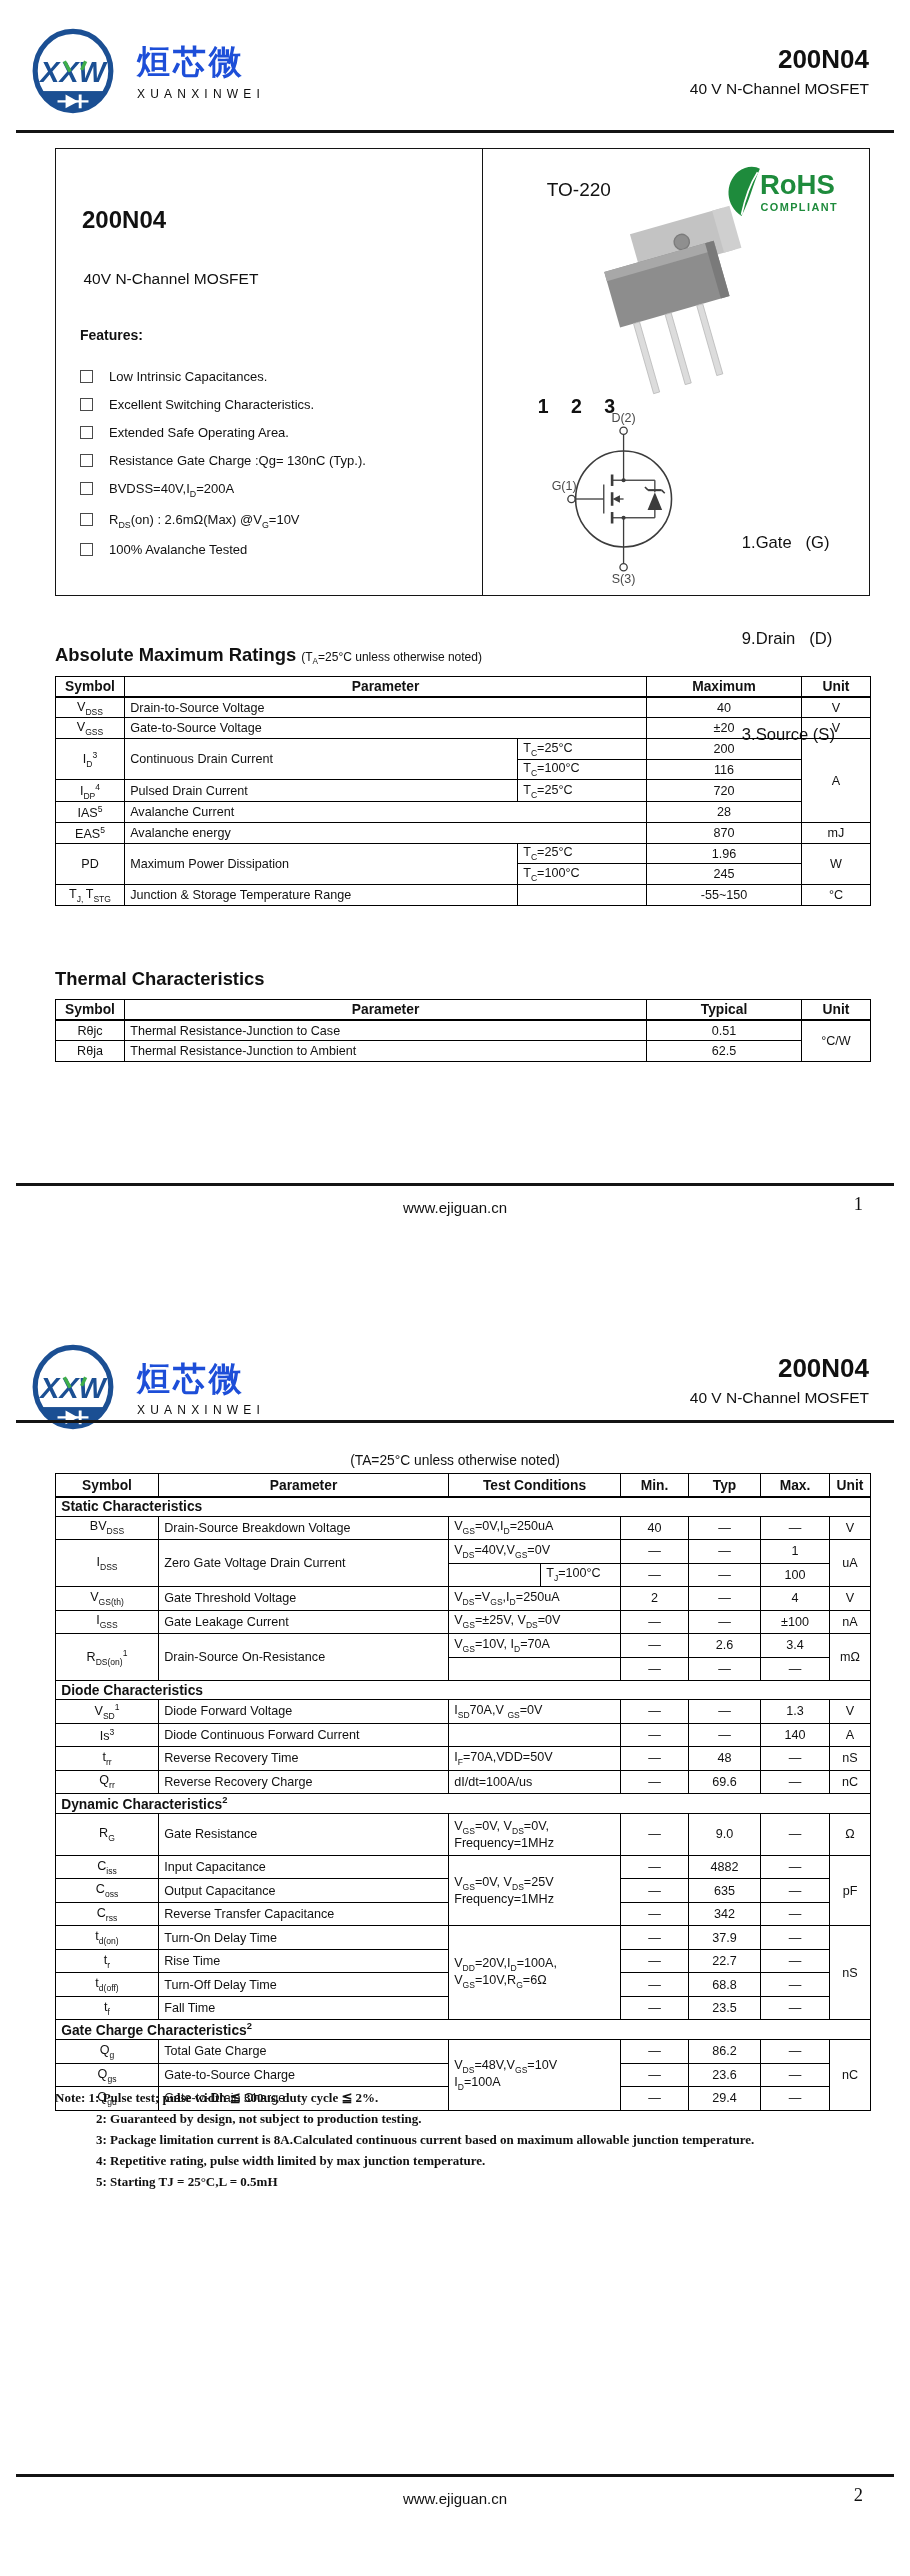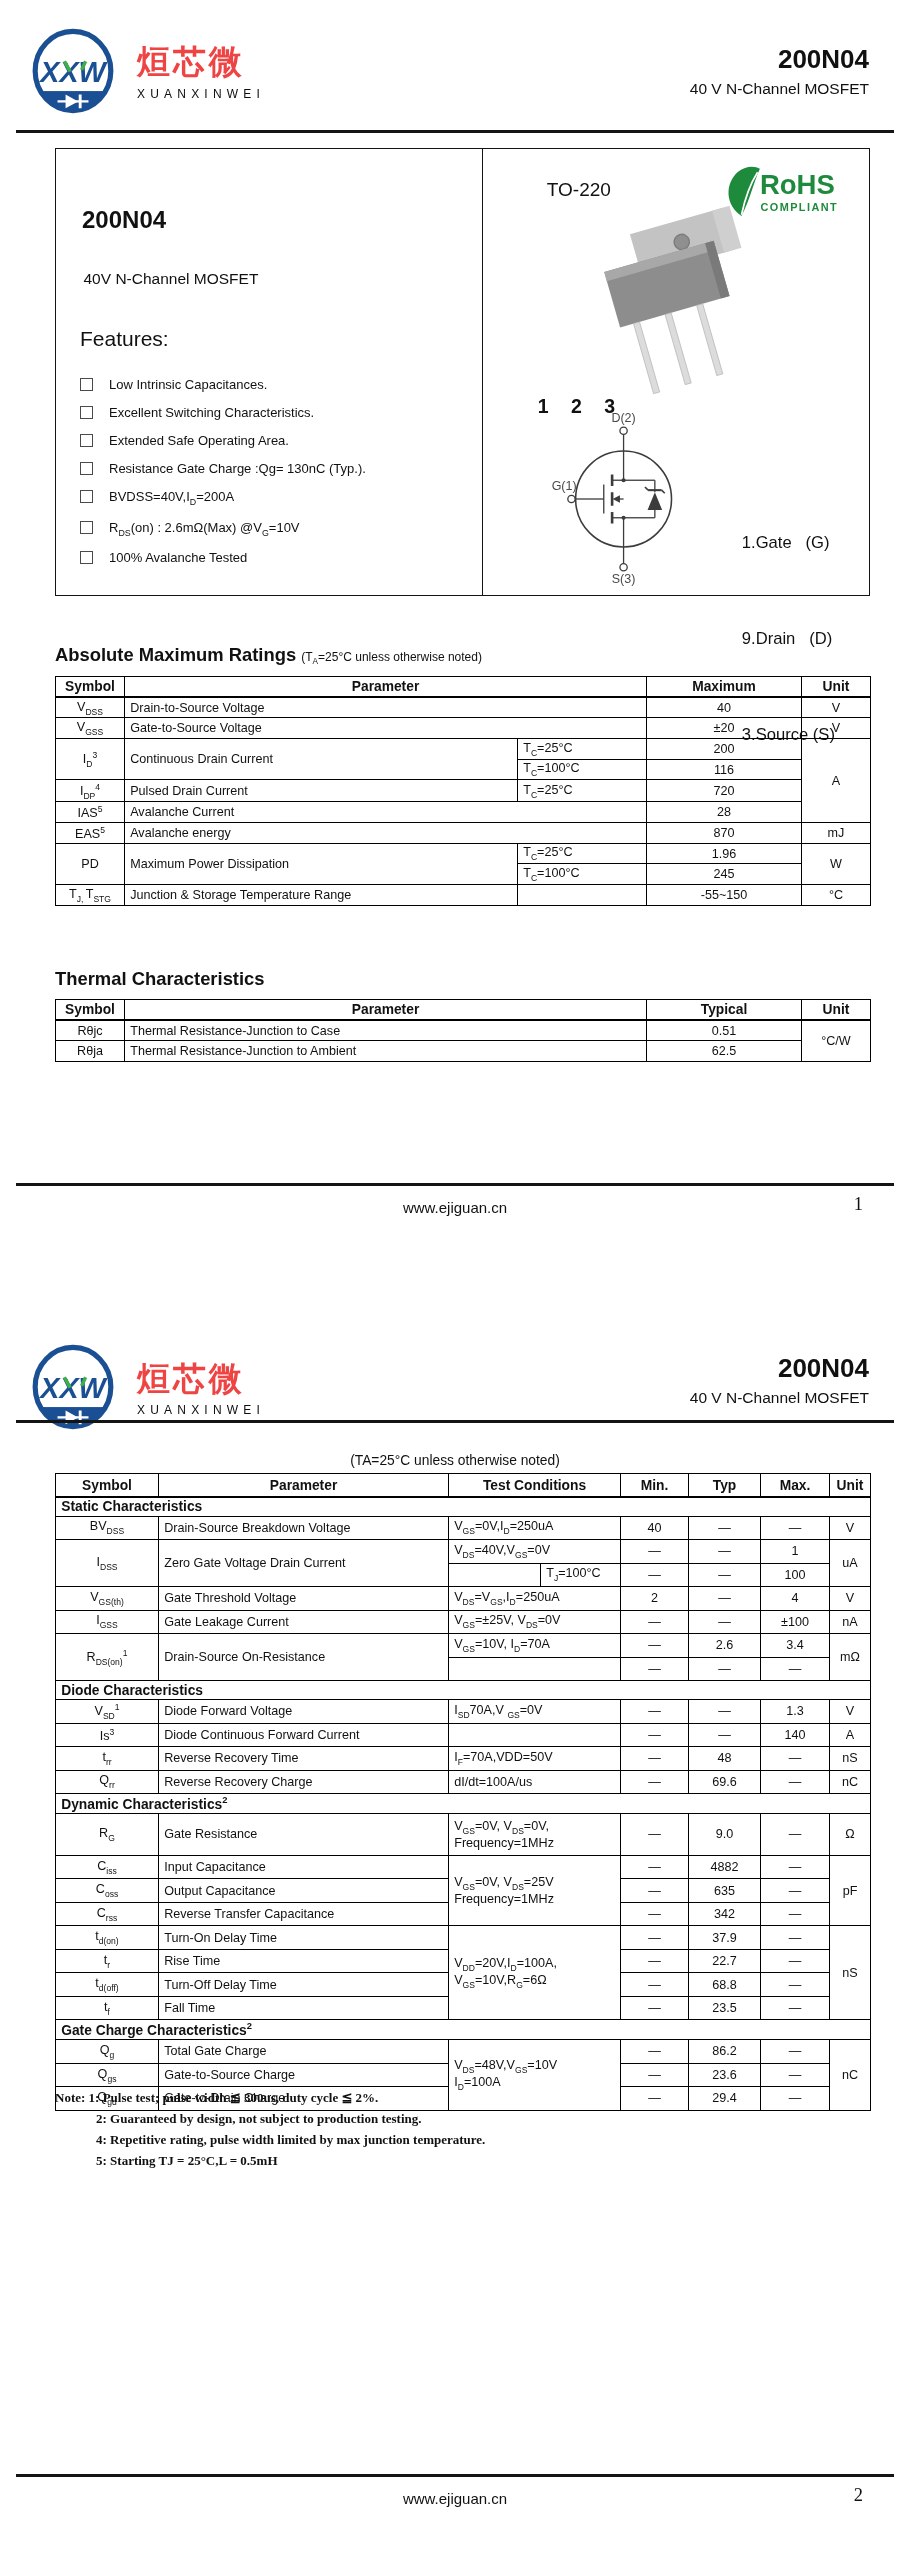--- a/index.html
+++ b/index.html
@@ -3,34 +3,34 @@
 <meta charset="utf-8">
 <style>
   html,body{margin:0;padding:0;background:#ffffff;}
   body{width:910px;height:2576px;position:relative;font-family:"Liberation Sans",sans-serif;color:#111;overflow:hidden;}
   .page{position:absolute;left:0;width:910px;background:#fff;}
   #p1{top:0;height:1291px;}
   #p2{top:1291px;height:1285px;}
   
   .brand{position:absolute;left:30px;display:flex;align-items:center;gap:21px;}
   #p1 .brand{top:27.5px;} #p2 .brand{top:53px;}
-  .brand-txt .cn{font-size:33px;font-weight:bold;letter-spacing:2.9px;color:#ef4444;}
+  .brand-txt .cn{font-size:33px;font-weight:bold;letter-spacing:2.9px;color:#1d4ed8;}
   .brand-txt .en{font-size:12px;letter-spacing:5.2px;margin-top:1.7px;color:#0d0d0d;}
   .pn{position:absolute;right:41px;text-align:right;}
   #p1 .pn{top:44px;} #p2 .pn{top:62px;}
   .pn-title{font-size:26px;font-weight:bold;}
   .pn-sub{font-size:15.5px;margin-top:4.6px;}
   .hrule{position:absolute;left:16px;right:16px;height:2.9px;background:#141414;}
   #p1 .hrule{top:130px;} #p2 .hrule{top:129px;}
   
   .introbox{position:absolute;left:55px;top:148px;width:815px;height:448px;border:1.7px solid #141414;display:flex;box-sizing:border-box;}
   .intro-left{width:52.5%;border-right:1.7px solid #141414;box-sizing:border-box;position:relative;}
   .il-part{margin:57px 0 0 26px;font-size:24px;font-weight:bold;}
   .il-type{margin:36px 0 0 27.5px;font-size:15.5px;}
-  .il-feat{margin:39px 0 0 24px;font-size:21px;font-weight:normal;}
+  .il-feat{margin:39px 0 0 24px;font-size:14px;font-weight:bold;}
   .feat-list{margin:26px 0 0 24px;padding:0;list-style:none;}
   .feat-list li{display:flex;align-items:flex-start;gap:16px;margin-bottom:13px;font-size:13px;}
   .cb{flex:0 0 auto;width:11px;height:11px;border:1.1px solid #4a4a4a;margin-top:1.1px;}
   .intro-right{flex:1;position:relative;}
   .pkg-name{position:absolute;left:64px;top:30px;font-size:19px;}
   .rohs{position:absolute;right:15px;top:15px;}
   .pkgsvg{position:absolute;left:17px;top:53px;overflow:visible;}
   .pins{position:absolute;left:55px;top:246px;font-size:19.5px;font-weight:bold;word-spacing:17px;}
   .schsvg{position:absolute;left:62px;top:264px;overflow:visible;}
   .pin-legend{position:absolute;left:259px;top:314px;font-size:16.6px;line-height:32px;white-space:pre;}
@@ -548,20 +548,21 @@
       <td class="ctr">—</td>
       <td class="ctr">29.4</td>
       <td class="ctr">—</td>
     </tr>
   </tbody>
     </table>
 
   <div class="notes" style="top:796px;">
     <div>Note: 1: Pulse test; pulse width ≦ 300us, duty cycle ≦ 2%.</div>
     <div>2: Guaranteed by design, not subject to production testing.</div>
+    <div>3: Package limitation current is 8A.Calculated continuous current based on maximum allowable junction temperature.</div>
     <div>4: Repetitive rating, pulse width limited by max junction temperature.</div>
     <div>5: Starting TJ = 25°C,L = 0.5mH</div>
   </div>
 
   <div class="footer-rule"></div>
   <div class="footer-url">www.ejiguan.cn</div>
   <div class="footer-num">2</div>
 </div>
 
 

